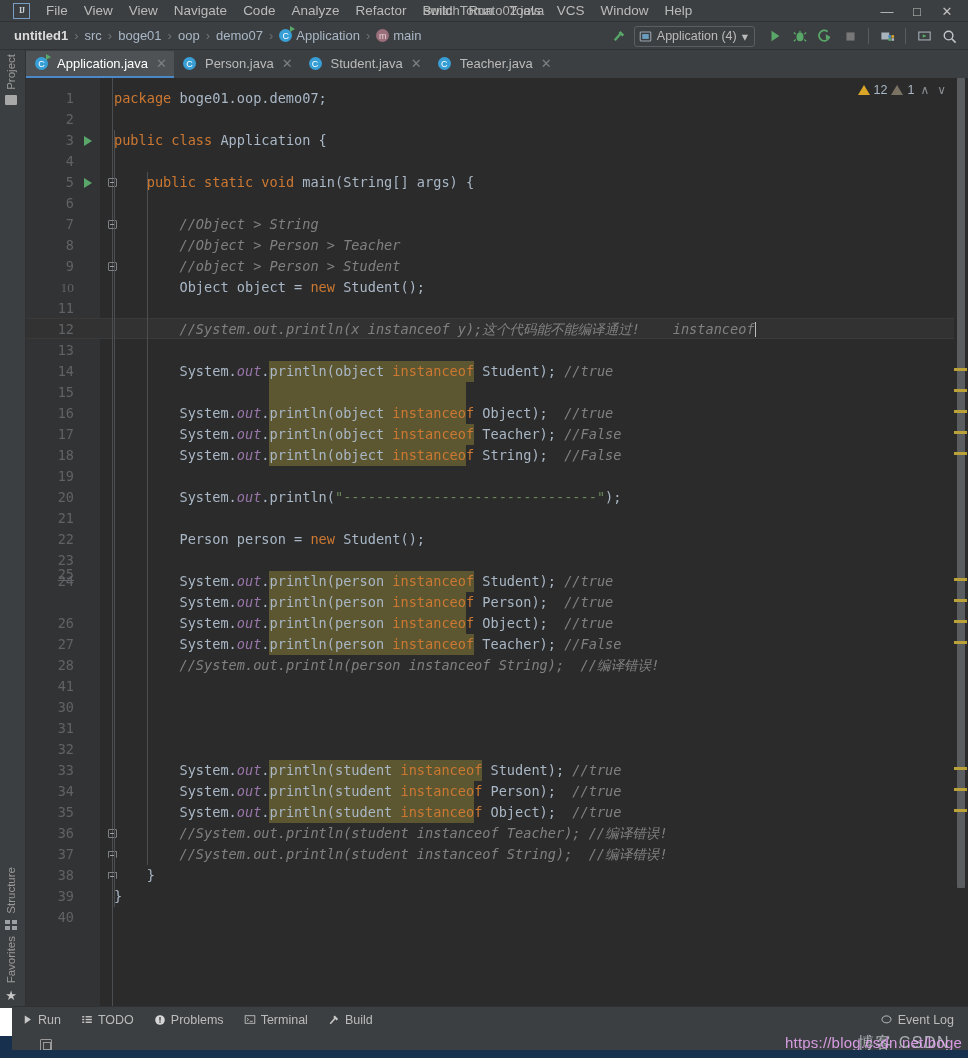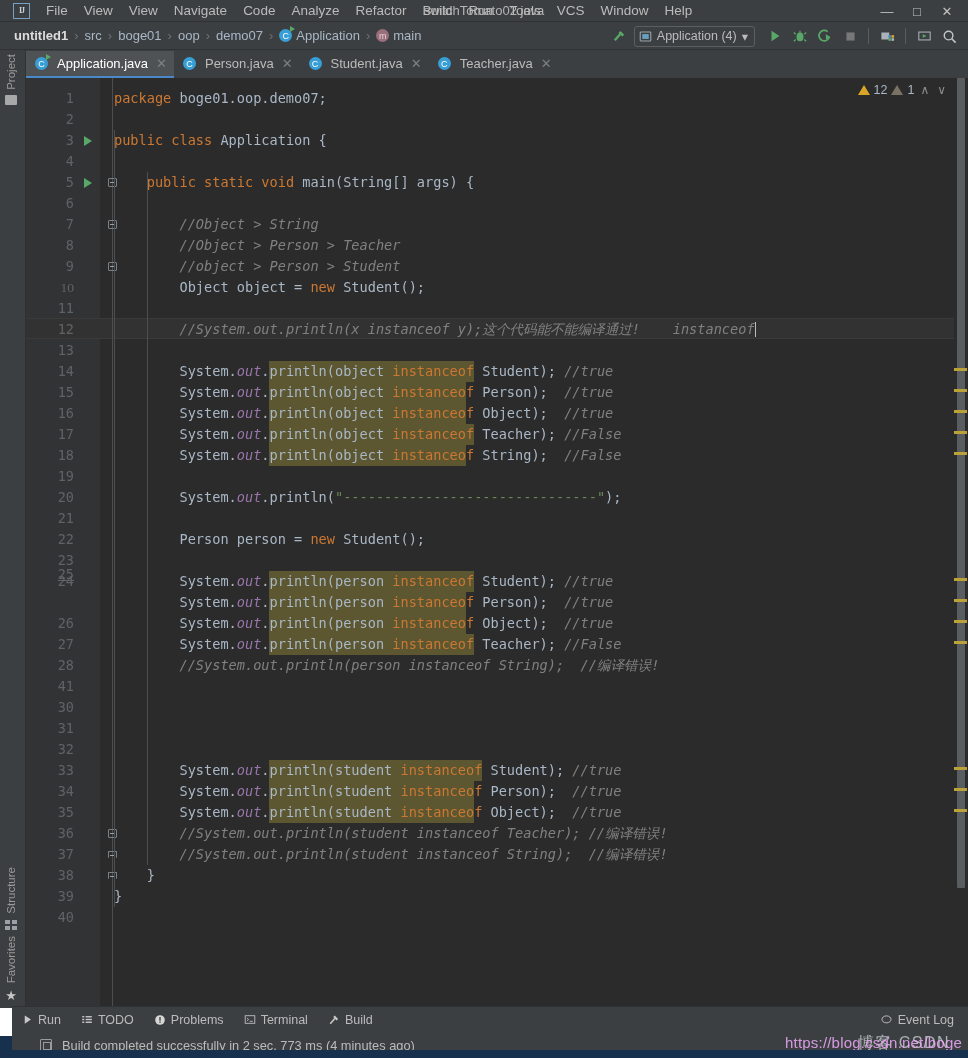--- a/index.html
+++ b/index.html
@@ -489,21 +489,20 @@
       <div class="cline" style="top: 136px;">        <span class="cmt">//Object &gt; String</span></div>
       <div class="cline" style="top: 157px;">        <span class="cmt">//Object &gt; Person &gt; Teacher</span></div>
       <div class="cline" style="top: 178px;">        <span class="cmt">//object &gt; Person &gt; Student</span></div>
       <div class="cline" style="top: 199px;">        Object object = <span class="kw">new</span> Student();</div>
       <div class="cline" style="top: 220px;"></div>
       <div class="cline" style="top: 241px;">        <span class="cmt">//System.out.println(x instanceof y);这个代码能不能编译通过!    instanceof</span><span class="caret"></span></div>
       <div class="cline" style="top: 262px;"></div>
       <div style="position: absolute; background: rgb(92, 87, 49); height: 21px; top: 283px; left: 155.42px; width: 204.5px;"></div>
       <div class="cline" style="top: 283px;">        System.<span class="fld">out</span>.println(object <span class="kw">instanceof</span> Student); <span class="cmt">//true</span></div>
       <div style="position: absolute; background: rgb(92, 87, 49); height: 21px; top: 304px; left: 155.42px; width: 196.32px;"></div>
-      <div class="cline" style="top: 304px;">        System.<span class="fld">out</span>.println(object <span class="kw">instanceof</span> Person);  <span class="cmt">//true</span></div>
       <div style="position: absolute; background: rgb(92, 87, 49); height: 21px; top: 325px; left: 155.42px; width: 196.32px;"></div>
       <div class="cline" style="top: 325px;">        System.<span class="fld">out</span>.println(object <span class="kw">instanceof</span> Object);  <span class="cmt">//true</span></div>
       <div style="position: absolute; background: rgb(92, 87, 49); height: 21px; top: 346px; left: 155.42px; width: 204.5px;"></div>
       <div class="cline" style="top: 346px;">        System.<span class="fld">out</span>.println(object <span class="kw">instanceof</span> Teacher); <span class="cmt">//False</span></div>
       <div style="position: absolute; background: rgb(92, 87, 49); height: 21px; top: 367px; left: 155.42px; width: 196.32px;"></div>
       <div class="cline" style="top: 367px;">        System.<span class="fld">out</span>.println(object <span class="kw">instanceof</span> String);  <span class="cmt">//False</span></div>
       <div class="cline" style="top: 388px;"></div>
       <div class="cline" style="top: 409px;">        System.<span class="fld">out</span>.println(<span class="str">"-------------------------------"</span>);</div>
       <div class="cline" style="top: 430px;"></div>
       <div class="cline" style="top: 451px;">        Person person = <span class="kw">new</span> Student();</div>
@@ -605,20 +604,19 @@
   <div id="eventlog">
     <svg width="13" height="12" viewBox="0 0 16 16">
         <path d="M8 2.5 C4.4 2.5 2 4.7 2 7.2 C2 9.7 4.4 11.8 8 11.8 C11.6 11.8 14 9.7 14 7.2 C14 4.7 11.6 2.5 8 2.5 Z" fill="none" stroke="#c8c8c8" stroke-width="1.2"></path>
       </svg>
     <span>Event Log</span>
   </div>
 </div>
 
 <div id="statusbar">
   <span class="sq-ico"></span>
-  <span id="status-text">Build completed successfully in 2 sec, 773 ms (4 minutes ago)</span>
 </div>
 
 <div id="wm2">博客 CSDN</div>
 <div id="wm1">https://blog.csdn.net/boge</div>
 
 <div id="taskleft"></div>
 <div id="taskbar"></div>
 
 </body></html>

